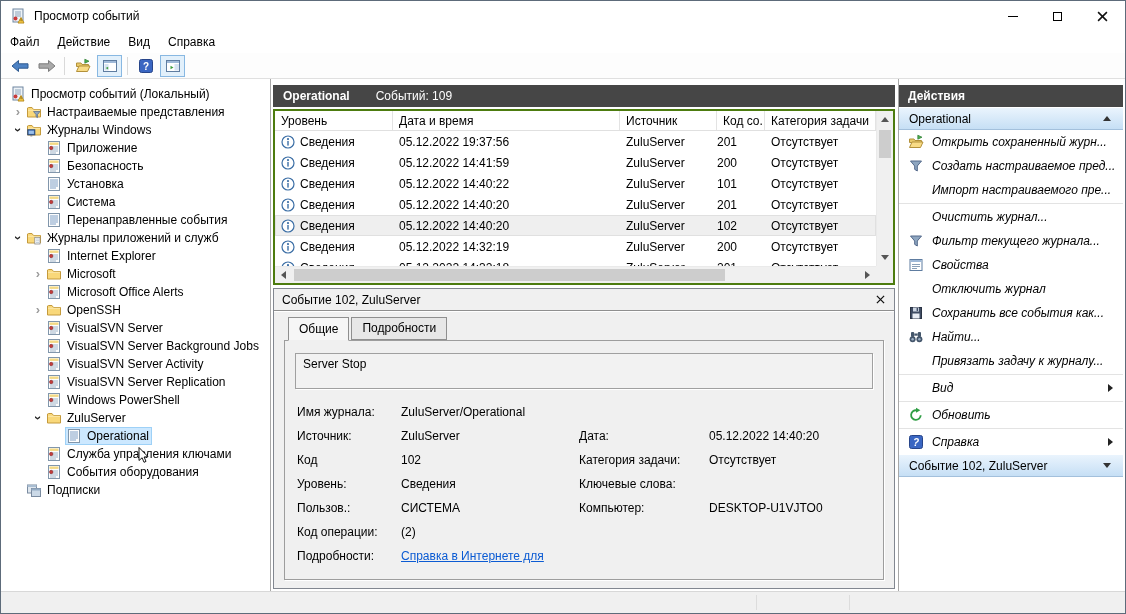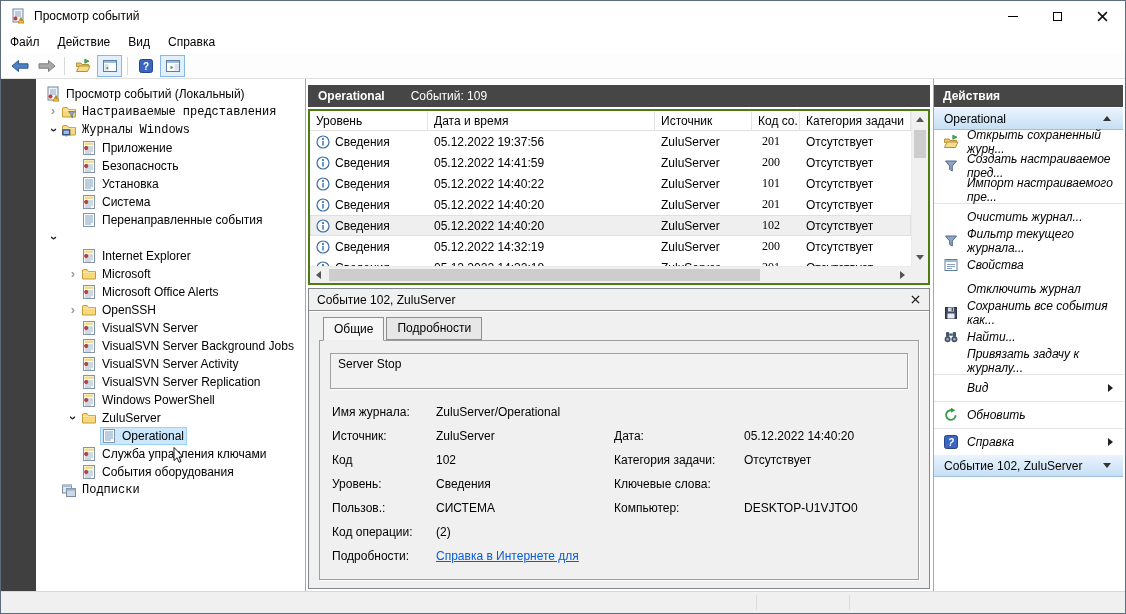--- a/index.html
+++ b/index.html
@@ -18,49 +18,49 @@
 
   
   .menubar { height:22px; flex:0 0 22px; display:flex; align-items:center; background:#fff; }
   .mitem { padding:3px 9px; }
   .toolbar { height:26px; flex:0 0 26px; display:flex; align-items:center; padding-left:6px; gap:2px; background:#fdfdfd; border-bottom:1px solid #e0e0e0; }
   .tbtn { width:25px; height:22px; display:flex; align-items:center; justify-content:center; }
   .tbtn.checked { background:#e2f0fb; border:1px solid #88b8e2; }
   .tsep { width:1px; height:18px; background:#d9d9d9; margin:0 3px; }
 
   
-  .content { flex:1; display:flex; min-height:0; background:#404040;padding-left:35px; }
+  .content { flex:1; display:flex; min-height:0; background:#ef4444; }
   .tree-panel { flex:0 0 270px; border-right:1px solid #a8a8a8; padding-top:6px; position:relative; background:#fff; overflow:hidden; }
   .mid-panel { flex:0 0 627px; display:flex; flex-direction:column; padding:6px 3px 2px 2px; background:#fff; min-height:0; }
   .actions-panel { flex:1; display:flex; flex-direction:column; padding:6px 2px 2px 0; border-left:1px solid #a8a8a8; background:#fff; min-height:0; }
 
   
   .ti { display:flex; align-items:center; height:18px; white-space:nowrap; cursor:default; }
-  .lvl0 { padding-left:8px; } .lvl1 { padding-left:10px;font-family:Liberation Mono, monospace; } .lvl2 { padding-left:30px; } .lvl3 { padding-left:50px; }
+  .lvl0 { padding-left:8px; } .lvl1 { padding-left:10px; } .lvl2 { padding-left:30px; } .lvl3 { padding-left:50px; }
   .chev { width:14px; flex:0 0 14px; text-align:center; line-height:14px; font-size:13px; }
   .chev.col::before { content:"›"; color:#9b9b9b; font-weight:bold; }
   .chev.exp::before { content:"›"; color:#262626; font-weight:bold; display:inline-block; transform:rotate(90deg); }
   .hlwrap { display:flex; align-items:center; height:18px; padding:0 3px 0 1px; }
   .ti.sel .hlwrap { background:#cce8ff; box-shadow:0 0 0 1px #9ed1f7 inset; }
   .ic { width:16px; height:16px; flex:0 0 16px; margin-right:5px; }
   .cursor-arrow { position:absolute; left:137px; top:368px; width:11px; height:17px; }
 
   
   .mid-header { height:22px; flex:0 0 22px; background:#464646; color:#fff; display:flex; align-items:center; margin-bottom:2px; }
   .mh-title { font-weight:bold; margin-left:10px; }
   .mh-count { margin-left:26px; }
   .listbox { flex:0 0 176px; height:176px; border:2px solid #4d7c0f; background:#fff; display:grid; grid-template-columns:minmax(0,1fr) 17px; grid-template-rows:minmax(0,1fr) 17px; }
   .lmain { overflow:hidden; display:flex; flex-direction:column; min-width:0; }
   .lhead { display:grid; grid-template-columns:118px 227px 97px 48px minmax(0,1fr); height:20px; flex:0 0 20px; border-bottom:1px solid #e0e0e0; }
   .hcell { padding:3px 0 0 6px; border-right:1px solid #e3e3e3; white-space:nowrap; overflow:hidden; }
   .lrows { flex:1; overflow:hidden; }
   .lrow { display:grid; grid-template-columns:118px 227px 97px 48px minmax(0,1fr); height:21px; align-items:center; }
   .lrow.sel { background:#efefef; box-shadow:0 0 0 1px #e0e0e0 inset; }
   .lcell { padding-left:6px; white-space:nowrap; overflow:hidden; }
-  .lcell.code { text-align:center; padding-right:10px; padding-left:0;font-family:Liberation Serif, serif; }
+  .lcell.code { text-align:left; padding-right:10px; padding-left:0; }
   .lvlcell { display:flex; align-items:center; gap:5px; }
   .iinfo { width:14px; height:14px; flex:0 0 14px; }
 
   
   .vscroll { display:flex; flex-direction:column; background:#f0f0f0; border-left:1px solid #eaeaea; }
   .sbtn { height:17px; flex:0 0 17px; display:flex; align-items:center; justify-content:center; }
   .vtrack { flex:1; position:relative; }
   .vthumb { position:absolute; top:2px; left:2px; right:2px; height:28px; background:#cdcdcd; }
   .hscroll { display:flex; background:#f0f0f0; border-top:1px solid #eaeaea; }
   .hbtn { width:17px; flex:0 0 17px; display:flex; align-items:center; justify-content:center; }
@@ -362,20 +362,26 @@
           <span class="chev"></span>
           <span class="hlwrap">
             <svg class="ic">
               <use href="#ic-logplain"></use>
             </svg>
             <span>Перенаправленные события</span>
           </span>
         </div>
       <div class="ti lvl1">
           <span class="chev exp"></span>
+          <span class="hlwrap">
+            <svg class="ic">
+              <use href="#ic-folderapps"></use>
+            </svg>
+            <span>Журналы приложений и служб</span>
+          </span>
         </div>
       <div class="ti lvl2">
           <span class="chev"></span>
           <span class="hlwrap">
             <svg class="ic">
               <use href="#ic-logred"></use>
             </svg>
             <span>Internet Explorer</span>
           </span>
         </div>

